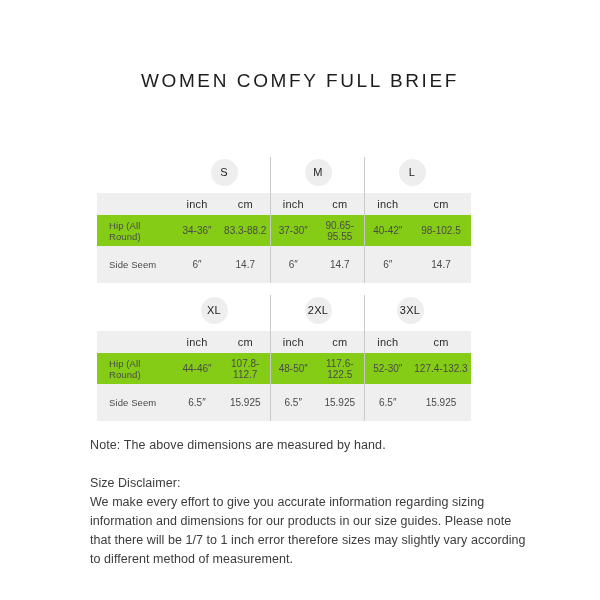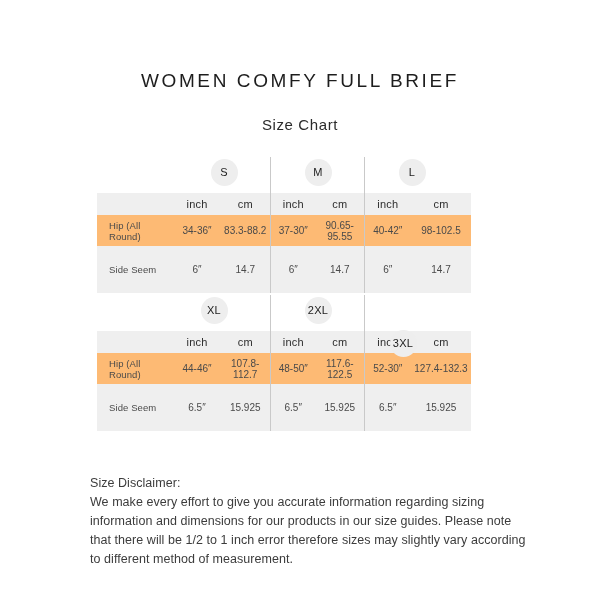--- a/index.html
+++ b/index.html
@@ -90,27 +90,27 @@
   .row-head td {
     height: 22px;
     background: #efefef;
     font-size: 11px;
     color: #2d2d2d;
     text-align: center;
     letter-spacing: 0.2px;
   }
   .row-white td {
     height: 31px;
-    background: #fdba74;
+    background: #84cc16;
     font-size: 10px;
     color: #4a4a4a;
     text-align: center;
   }
   .row-shade td {
-    height: 47px;
+    height: 37px;
     background: #efefef;
     font-size: 10px;
     color: #4a4a4a;
     text-align: center;
   }
   td.label-cell {
     text-align: left !important;
     padding-left: 12px !important;
     font-size: 9.5px;
     color: #4a4a4a;
@@ -151,21 +151,20 @@
   }
   .disclaimer-title { display: block; }
   .disclaimer-body { display: block; }
 </style>
 </head>
 <body>
 
 <div class="page">
 
   <div class="title">WOMEN COMFY FULL BRIEF</div>
-  <div class="subtitle">Size Chart</div>
 
   <div class="chart-block first">
 
     <div class="badge-row">
       <div class="divider" style="left:173px;"></div>
       <div class="divider" style="left:267px;"></div>
       <span class="badge" style="left:127px;">S</span>
       <span class="badge" style="left:221px;">M</span>
       <span class="badge" style="left:315px;">L</span>
     </div>
@@ -212,21 +211,21 @@
     </table>
   </div>
 
   <div class="chart-block second">
 
     <div class="badge-row">
       <div class="divider" style="left:173px;"></div>
       <div class="divider" style="left:267px;"></div>
       <span class="badge" style="left:117px;">XL</span>
       <span class="badge" style="left:221px;text-align:center;">2XL</span>
-      <span class="badge" style="left:306px;margin-top:33px;">3XL</span>
+      <span class="badge" style="left:313px;">3XL</span>
     </div>
 
     <table class="size-table">
       <colgroup>
         <col style="width:76px;">
         <col style="width:48px;">
           <col style="width:49px;">
         <col style="width:46px;">
           <col style="width:48px;">
         <col style="width:47px;">
@@ -257,19 +256,20 @@
           <td>15.925</td>
           <td class="sep">6.5″</td>
           <td>15.925</td>
           <td class="sep">6.5″</td>
           <td>15.925</td>
         </tr>
       </tbody>
     </table>
   </div>
 
+  <div class="note">Note: The above dimensions are measured by hand.</div>
 
   <div class="disclaimer">
     <span class="disclaimer-title">Size Disclaimer:</span>
-    <span class="disclaimer-body">We make every effort to give you accurate information regarding sizing information and dimensions for our products in our size guides. Please note that there will be 1/2 to 1 inch error therefore sizes may slightly vary according to different method of measurement.</span>
+    <span class="disclaimer-body">We make every effort to give you accurate information regarding sizing information and dimensions for our products in our size guides. Please note that there will be 1/7 to 1 inch error therefore sizes may slightly vary according to different method of measurement.</span>
   </div>
 
 </div>
 
 </body></html>

